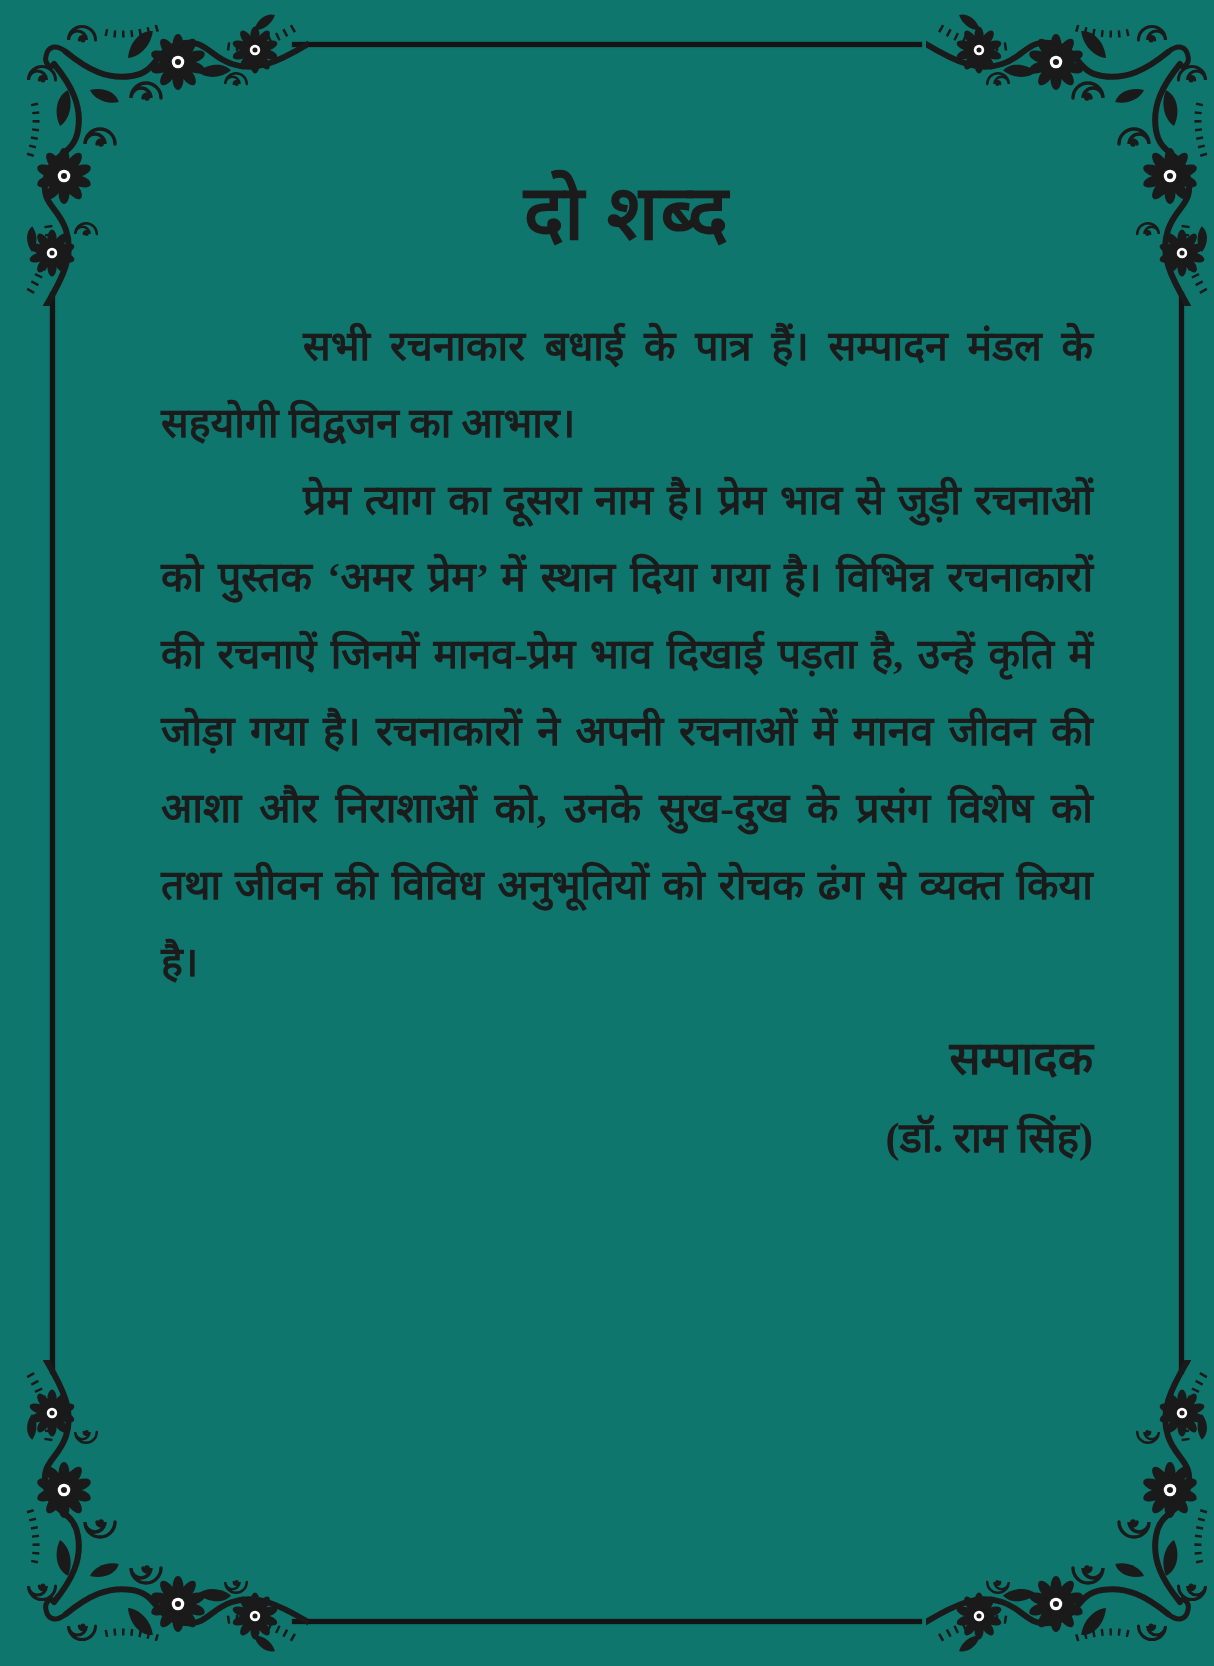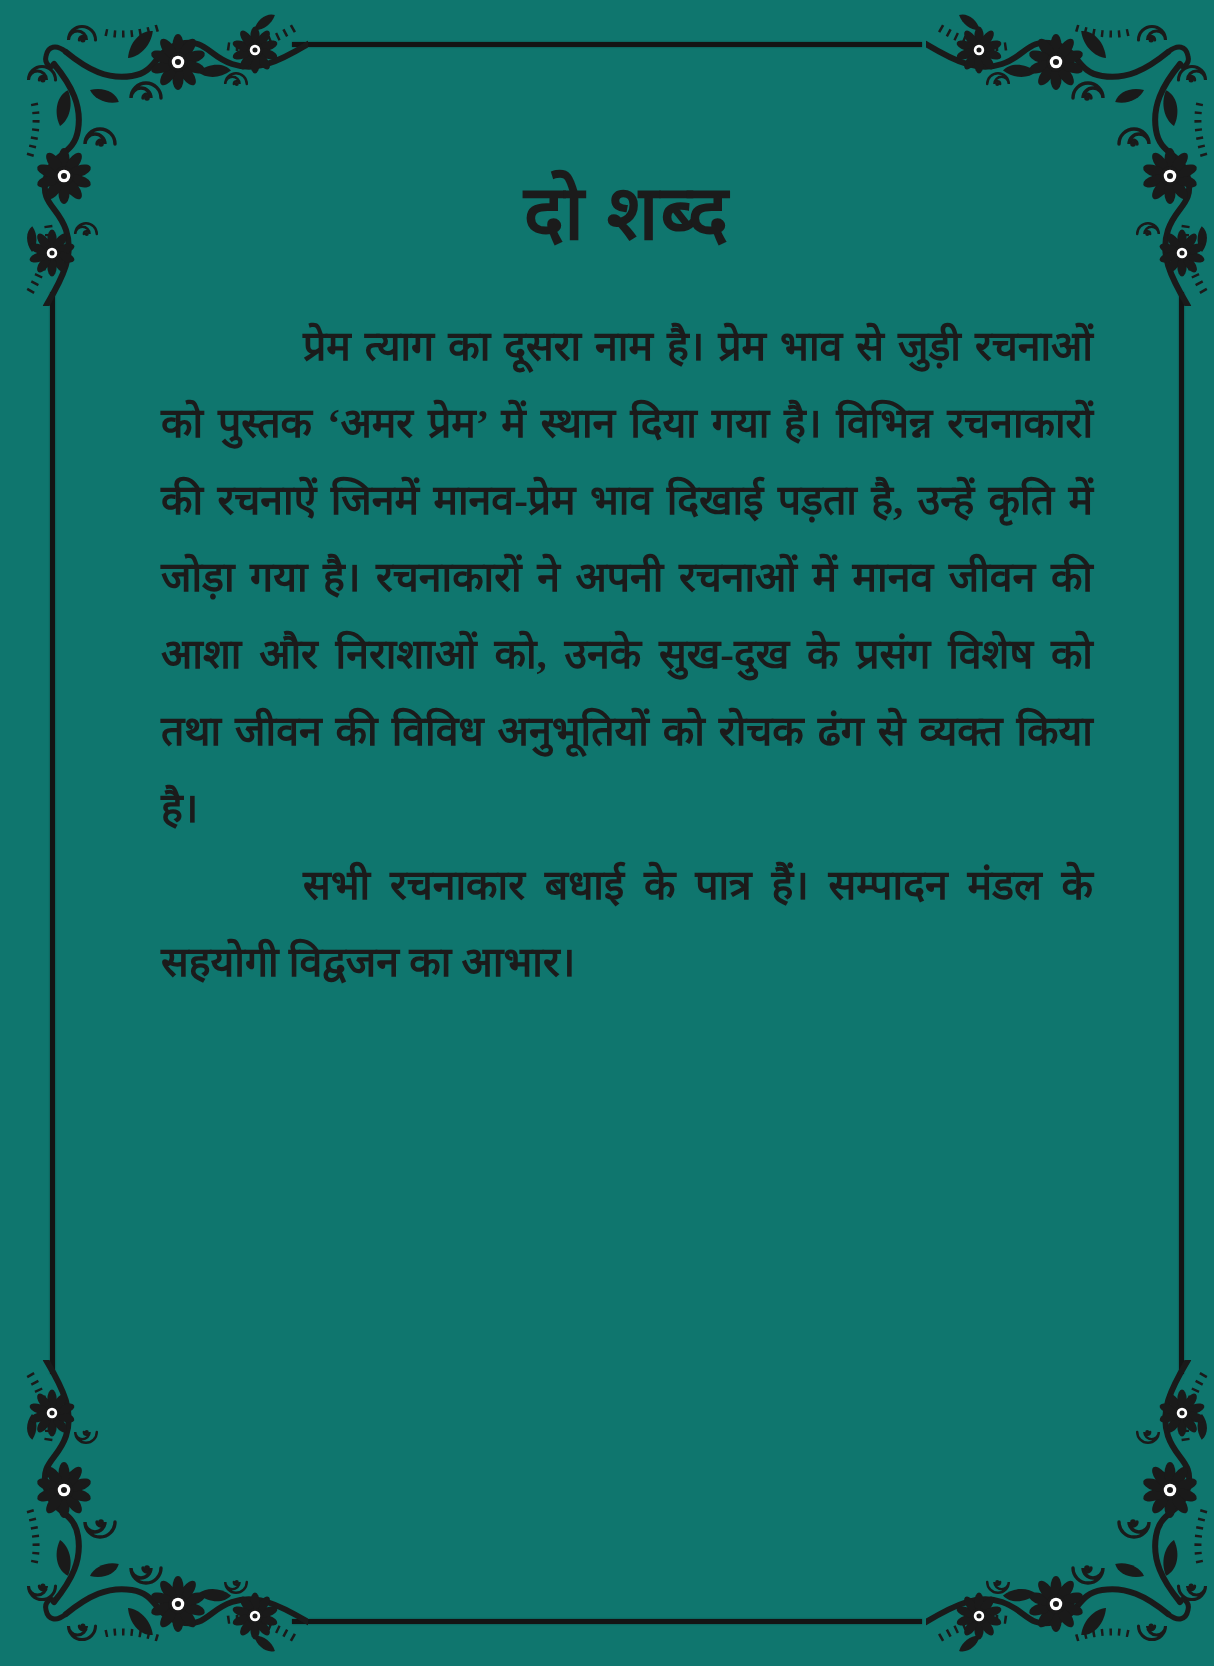--- a/index.html
+++ b/index.html
@@ -156,18 +156,22 @@
   <svg class="ornament orn-bl" viewBox="0 0 300 300">
       <use href="#corner-art"></use>
     </svg>
   <svg class="ornament orn-br" viewBox="0 0 300 300">
       <use href="#corner-art"></use>
     </svg>
 
   <h1 class="title">दो शब्द</h1>
 
   <div class="body-text">
+    <p>सभी रचनाकार बधाई के पात्र हैं।  सम्पादन मंडल के सहयोगी विद्वजन का आभार।</p>
     <p>प्रेम त्याग का दूसरा नाम है। प्रेम भाव से जुड़ी रचनाओं को पुस्तक ‘अमर प्रेम’ में स्थान दिया गया है। विभिन्न रचनाकारों की रचनाऐं जिनमें मानव-प्रेम भाव दिखाई पड़ता है, उन्हें कृति में जोड़ा गया है। रचनाकारों ने अपनी रचनाओं में मानव जीवन की आशा और निराशाओं को, उनके सुख-दुख के प्रसंग विशेष को तथा जीवन की विविध अनुभूतियों को रोचक ढंग से व्यक्त किया है।</p>
-    <p>सभी रचनाकार बधाई के पात्र हैं।  सम्पादन मंडल के सहयोगी विद्वजन का आभार।</p>
   </div>
 
+  <div class="signature">
+    <div class="role">सम्पादक</div>
+    <div class="name">(डॉ. राम सिंह)</div>
+  </div>
 
 </div>
 
 </body></html>

